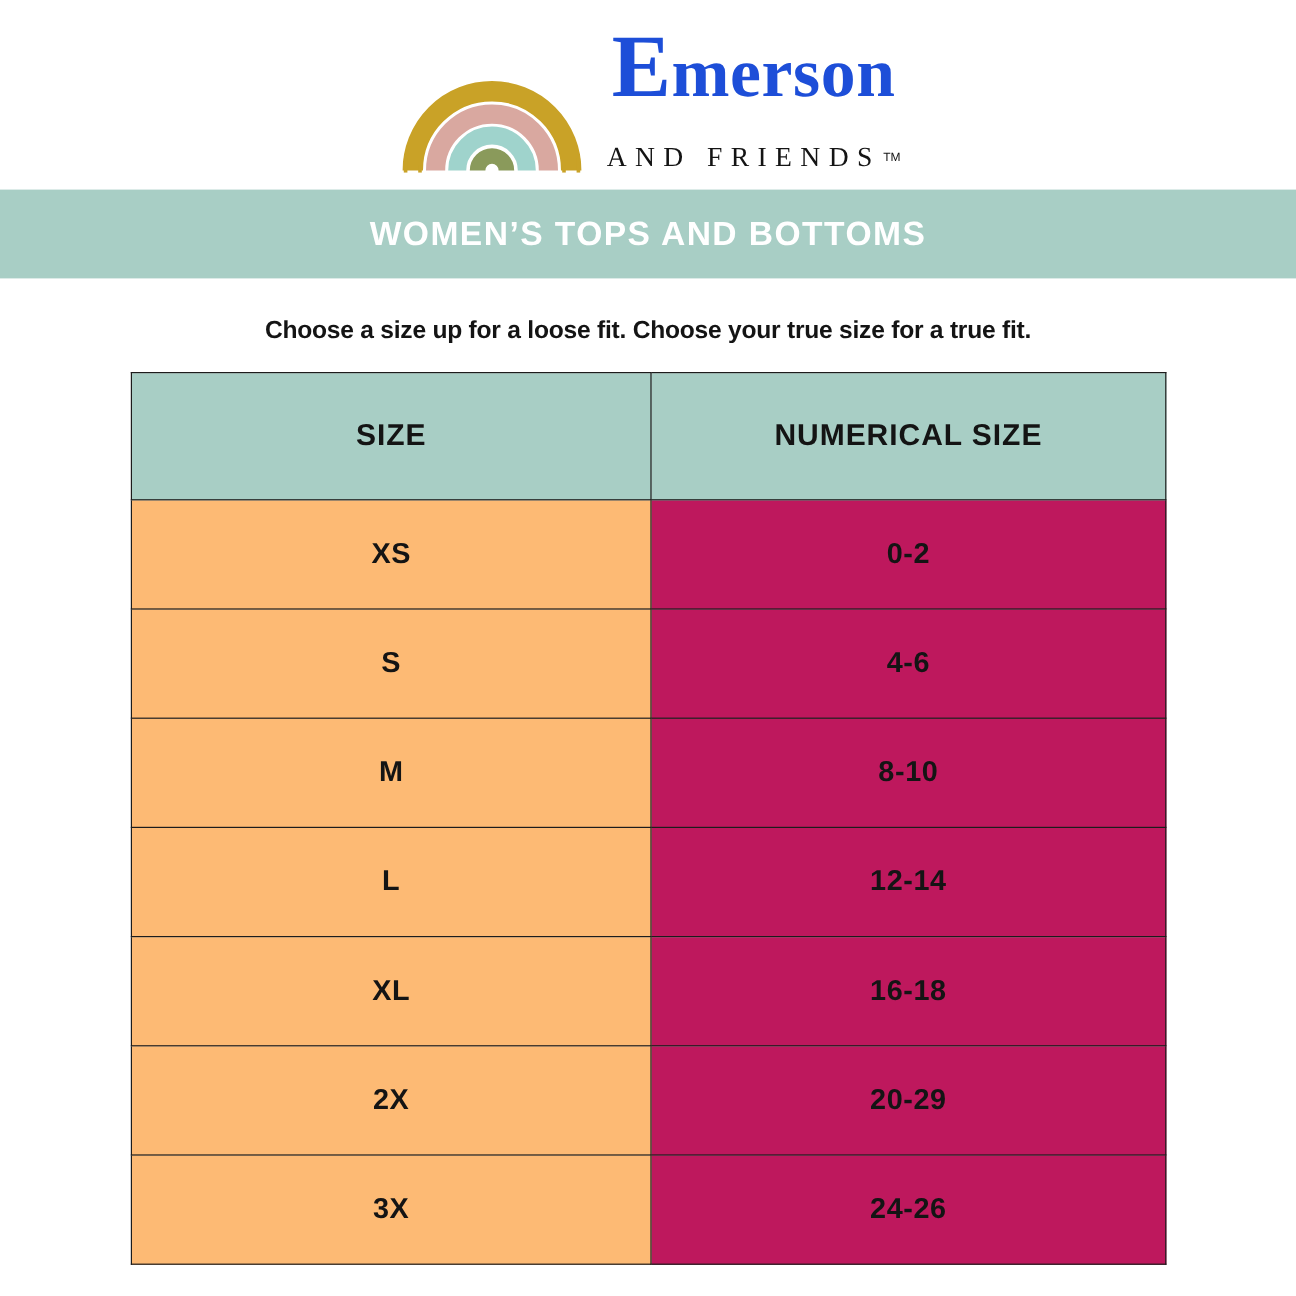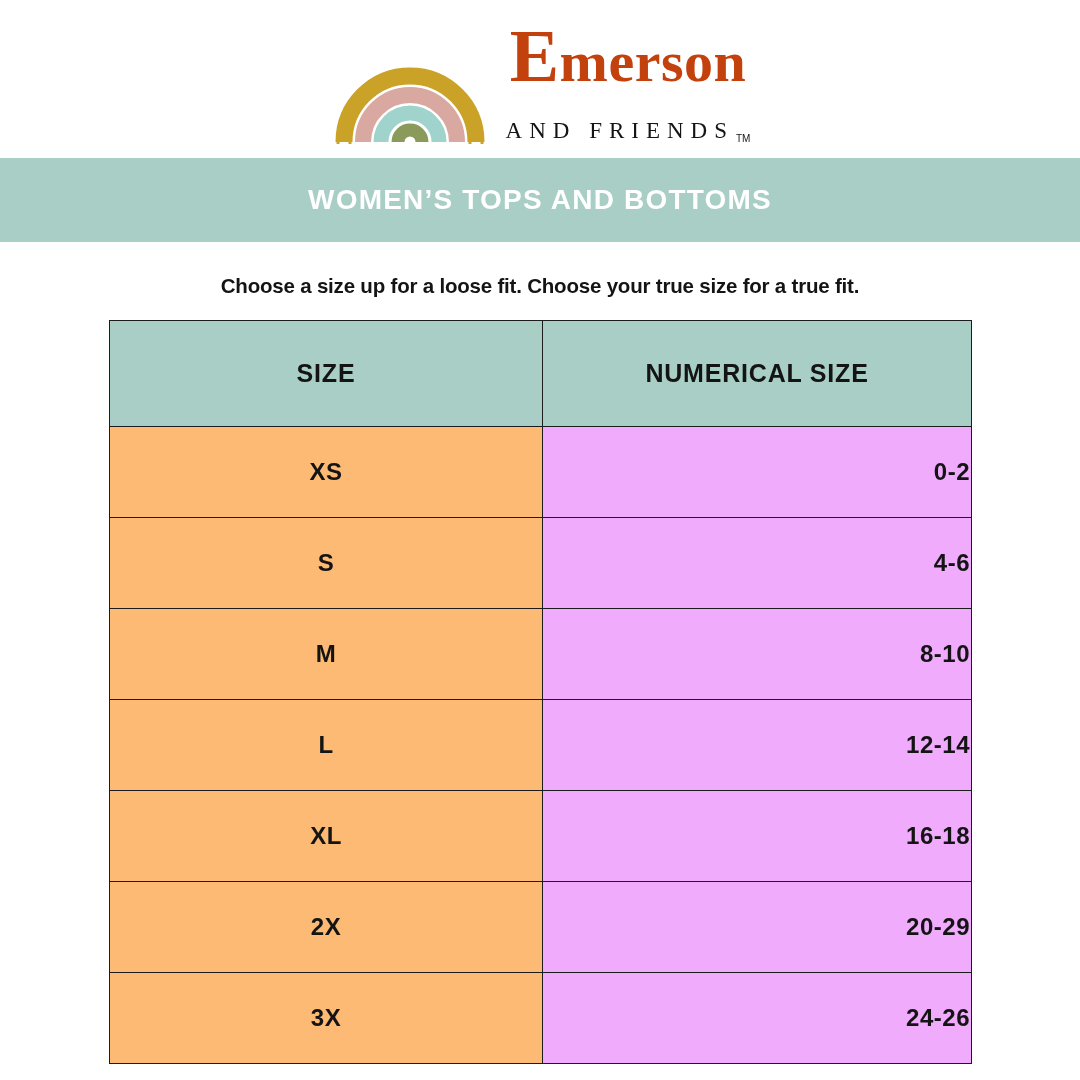--- a/index.html
+++ b/index.html
@@ -44,51 +44,51 @@
     flex-direction: column;
     align-items: center;
     justify-content: center;
     padding-top: 2px;
   }
   .brand-main {
     font-family: "Liberation Serif", serif;
     font-size: 58px;
     font-weight: 700;
     letter-spacing: 0.5px;
-    color: #c2410c;
+    color: #1d4ed8;
     line-height: 1;
     position: relative;
   }
   .brand-main .cap {
     font-size: 74px;
     line-height: 1;
   }
   .brand-sub-wrap {
     display: flex;
-    align-items: flex-end;
+    align-items: center;
     margin-top: 26px;
   }
   .brand-sub {
     font-family: "Liberation Serif", serif;
     font-size: 23px;
     letter-spacing: 7px;
     color: #141414;
     line-height: 1;
   }
   .brand-tm {
     font-family: "Liberation Sans", sans-serif;
     font-size: 10px;
     color: #141414;
     margin-left: 2px;
     margin-bottom: -2px;
   }
 
   
   .title-band {
-    height: 84px;
+    height: 74px;
     background: #a8cec5;
     display: flex;
     align-items: center;
     justify-content: center;
   }
   .title-band h1 {
     margin: 0;
     font-family: "Liberation Sans", sans-serif;
     font-size: 28px;
     font-weight: 800;
@@ -133,22 +133,21 @@
   }
   table.size-table tbody td {
     height: 88px;
     font-size: 24px;
     letter-spacing: 0.5px;
   }
   table.size-table tbody td.col-size {
     background: #fdba74;
   }
   table.size-table tbody td.col-num {
-    background: #f0abfc;
-    text-align: right;
+    background: #be185d;
   }
   col.c1 { width: 433px; }
   col.c2 { width: 429px; }
 </style>
 </head>
 <body>
 
 <div class="page">
 
   <div class="logo-area">

